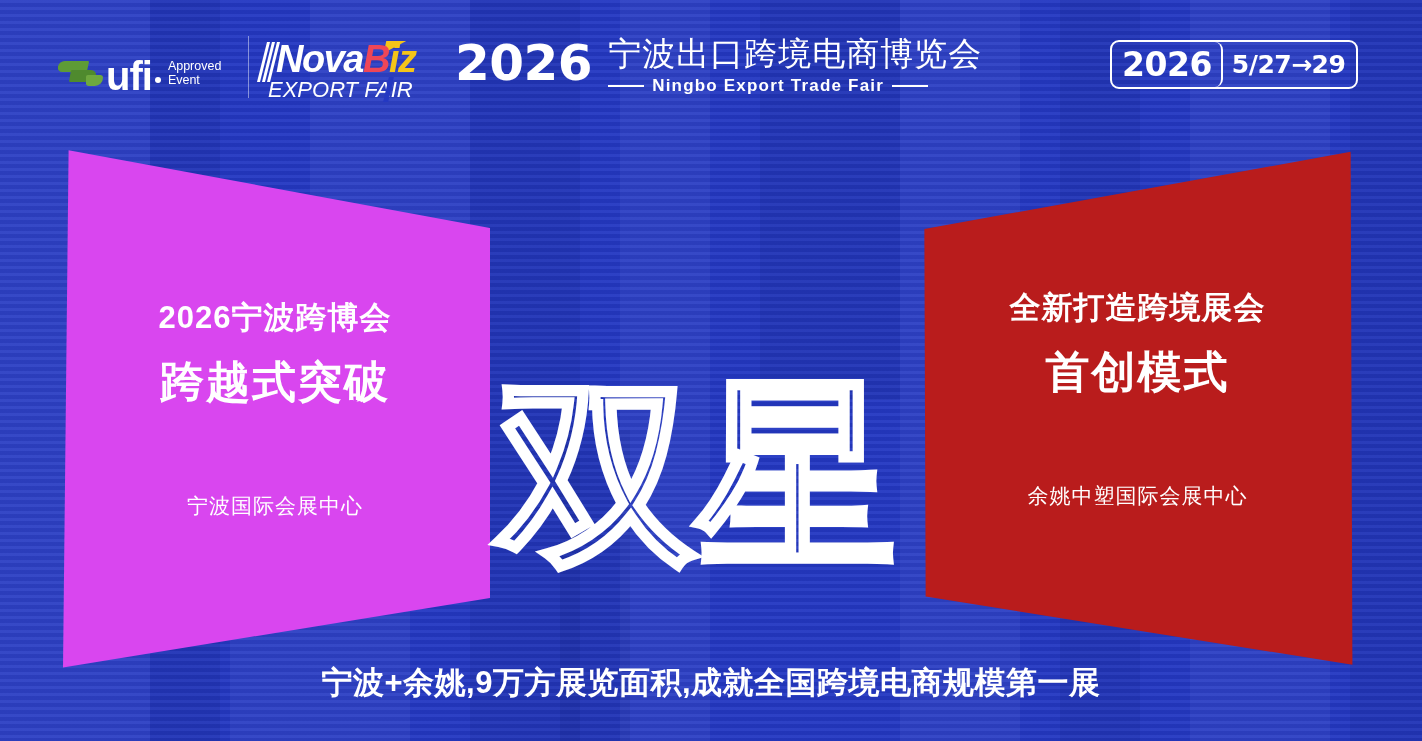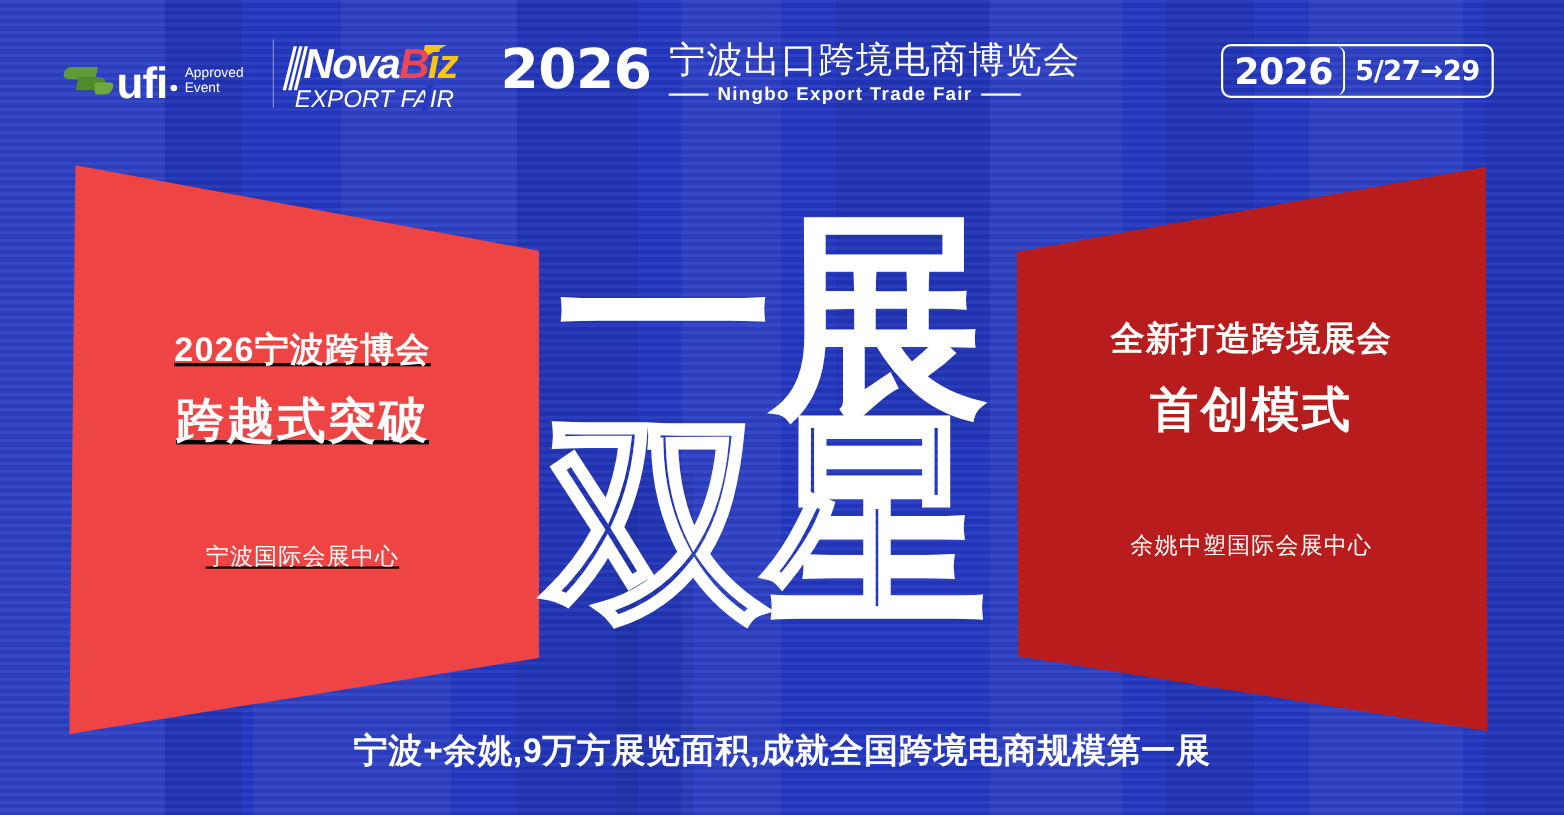--- a/index.html
+++ b/index.html
@@ -235,23 +235,22 @@
   .panel {
     position: absolute;
     display: flex;
     flex-direction: column;
     align-items: center;
     z-index: 3;
   }
   .panel-left {
     left: 60px; top: 145px;
     width: 430px; height: 525px;
-    background: #ef4444;
+    background: #d946ef;
     clip-path: polygon(2.0% 1.0%, 100% 15.8%, 100% 86.3%, 0.7% 99.5%);
-    text-decoration: underline;
   }
   .panel-right {
     left: 920px; top: 145px;
     width: 435px; height: 525px;
     background: #b91c1c;
     clip-path: polygon(1.0% 16.0%, 99.0% 1.3%, 99.4% 99.0%, 1.3% 86.0%);
   }
   .panel-line1 {
     color: #ffffff;
     font-size: 31px;
@@ -401,19 +400,18 @@
     <div class="panel-venue">宁波国际会展中心</div>
   </div>
 
   <div class="panel panel-right">
     <div class="panel-line1">全新打造跨境展会</div>
     <div class="panel-line2">首创模式</div>
     <div class="panel-venue">余姚中塑国际会展中心</div>
   </div>
 
   <div class="hero">
-    <div class="hero-top">一展</div>
     <div class="hero-bottom">双星</div>
   </div>
 
   <div class="tagline">宁波+余姚,9万方展览面积,成就全国跨境电商规模第一展</div>
 
 </div>
 
 </body></html>

